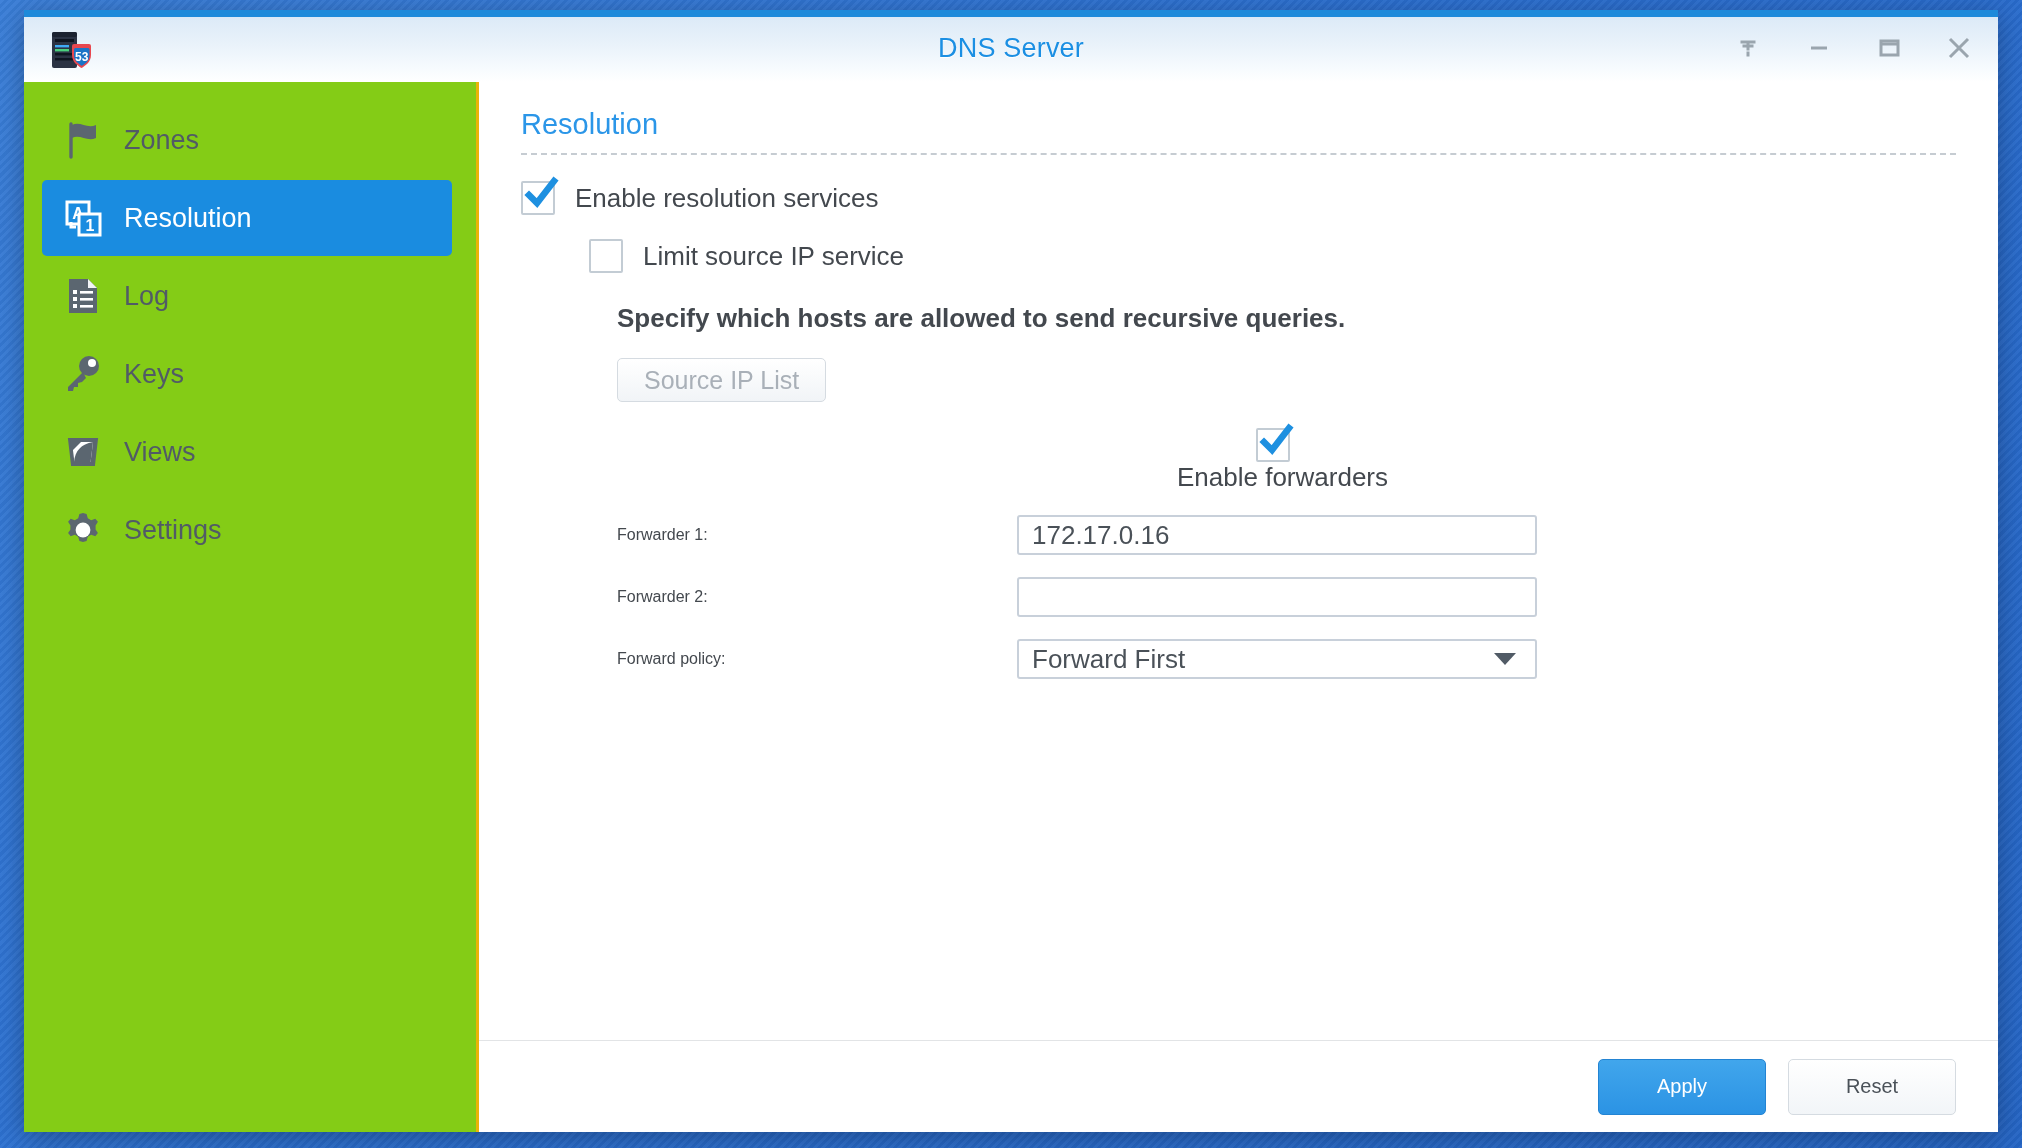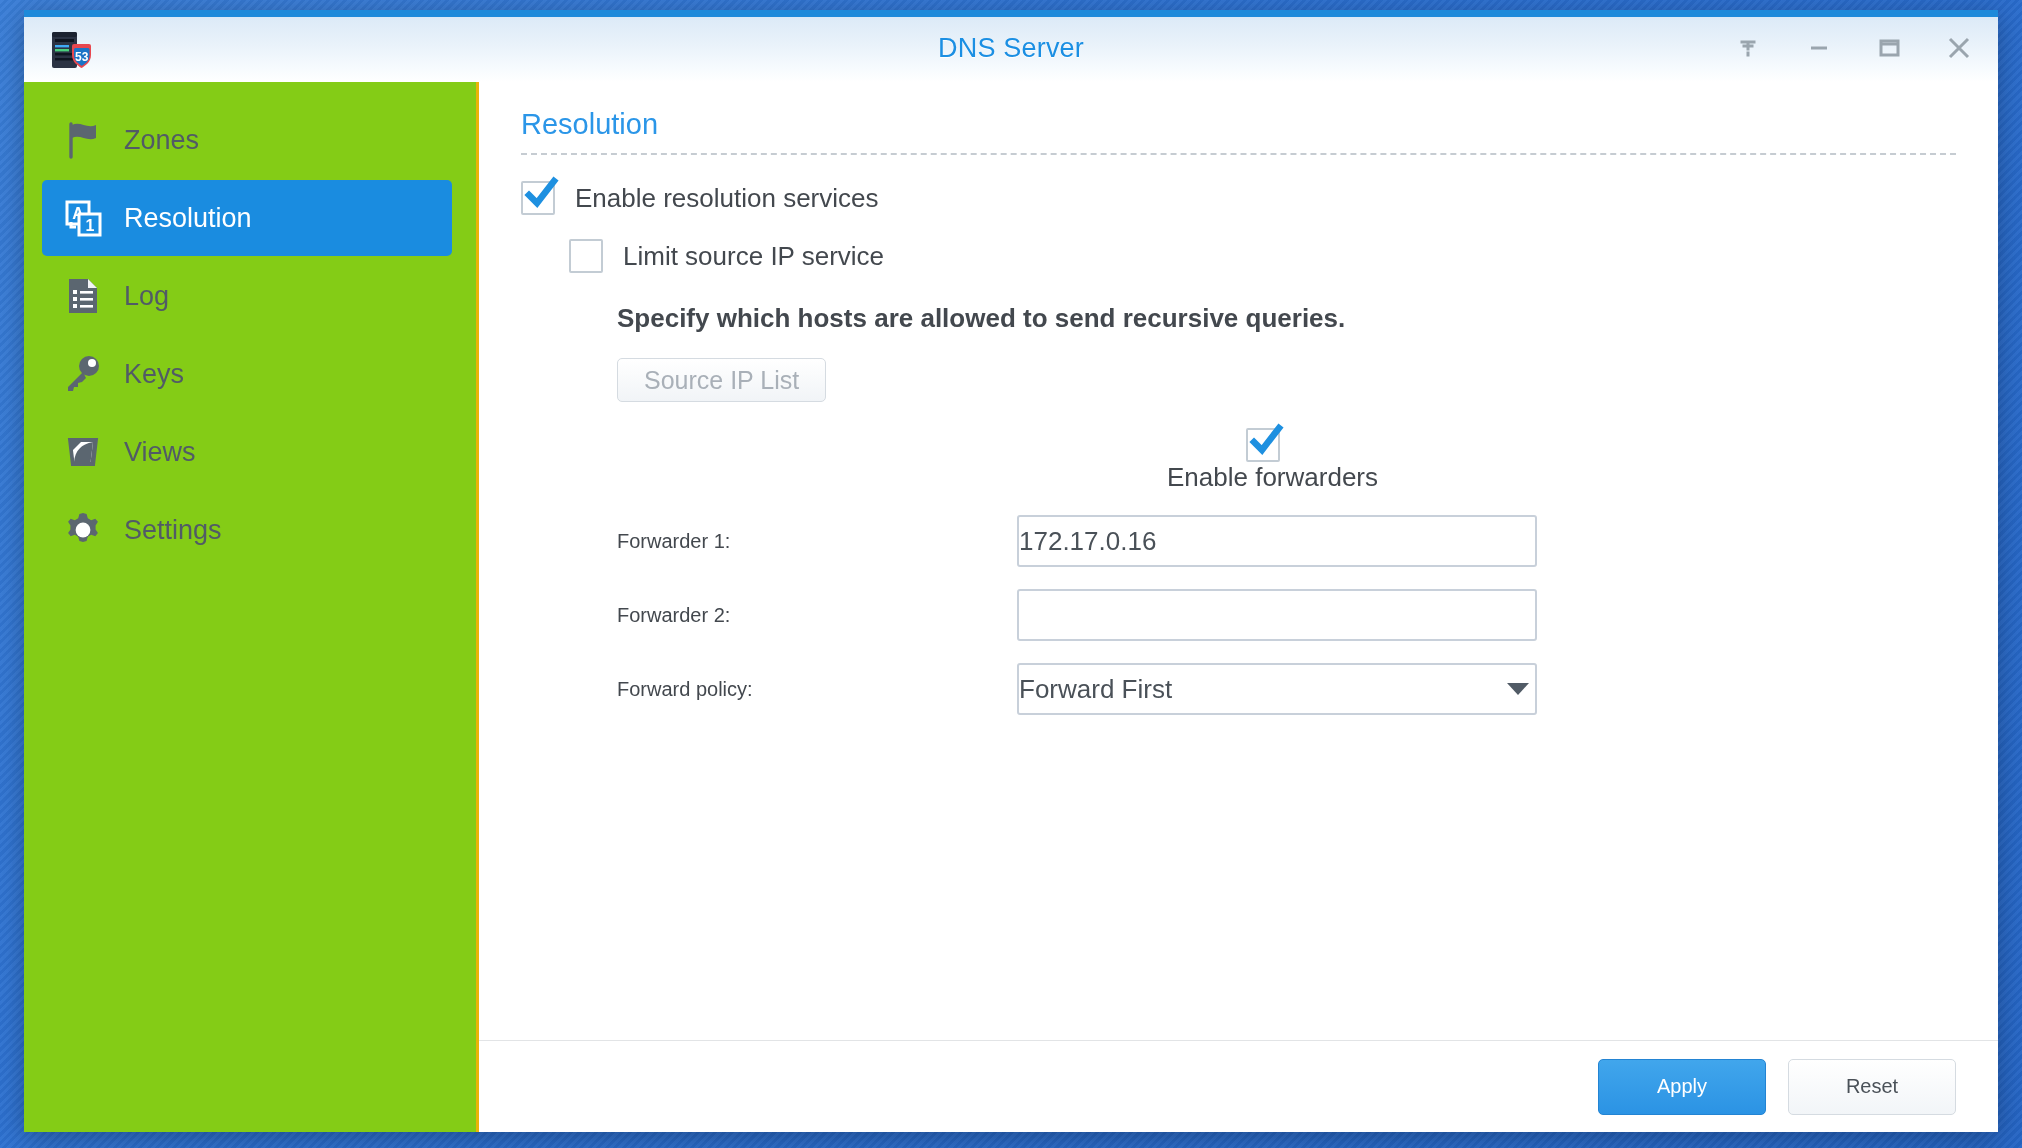--- a/index.html
+++ b/index.html
@@ -187,21 +187,21 @@
     height: 40px;
   }
 
   .chk-label {
     font-size: 26px;
     color: #43484e;
     margin-left: 20px;
     white-space: nowrap;
   }
 
-  .indent1 { margin-left: 48px; }
+  .indent1 { margin-left: 68px; }
 
   .helptext {
     font-size: 26px;
     color: #43484e;
     margin: 30px 0 0 96px;
     font-weight: bold;
   }
 
   .btn-plain {
     margin: 24px 0 0 96px;
@@ -221,33 +221,33 @@
 
   .fld-row {
     display: flex;
     align-items: center;
     margin-top: 22px;
   }
   .fld-label {
     width: 400px;
     flex: 0 0 400px;
     margin-left: 96px;
-    font-size: 20px;
+    font-size: 16px;
     color: #43484e;
   }
   .fld-box {
     width: 520px;
-    height: 52px;
+    height: 40px;
     box-sizing: border-box;
     border: 2px solid #c8d0da;
     background: #fff;
     border-radius: 3px;
     display: flex;
     align-items: center;
-    padding: 0 0;
+    padding: 0 13px;
     font-size: 26px;
     color: #4a5158;
     cursor: text;
   }
   .fld-box.select {
     justify-content: space-between;
     cursor: pointer;
   }
   .caret {
     width: 0; height: 0;

